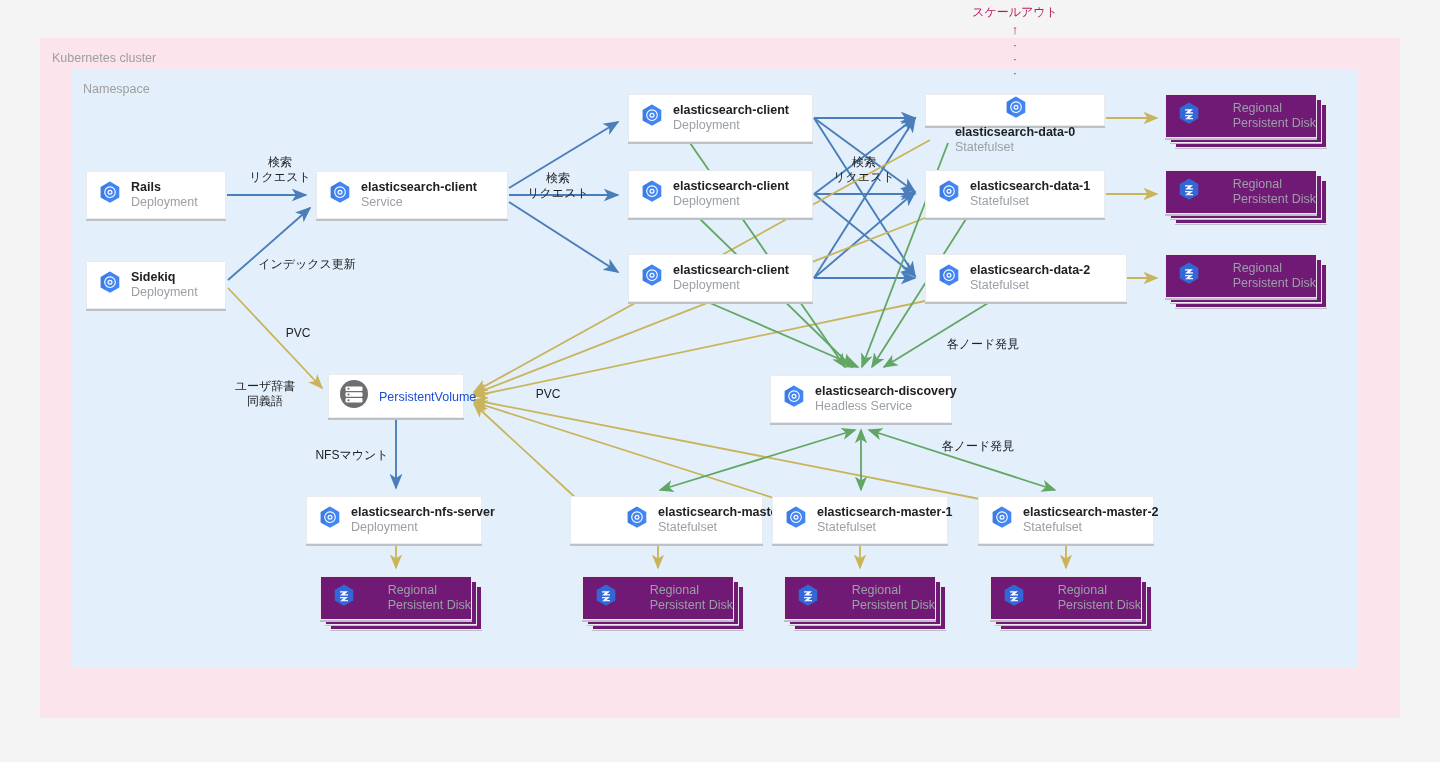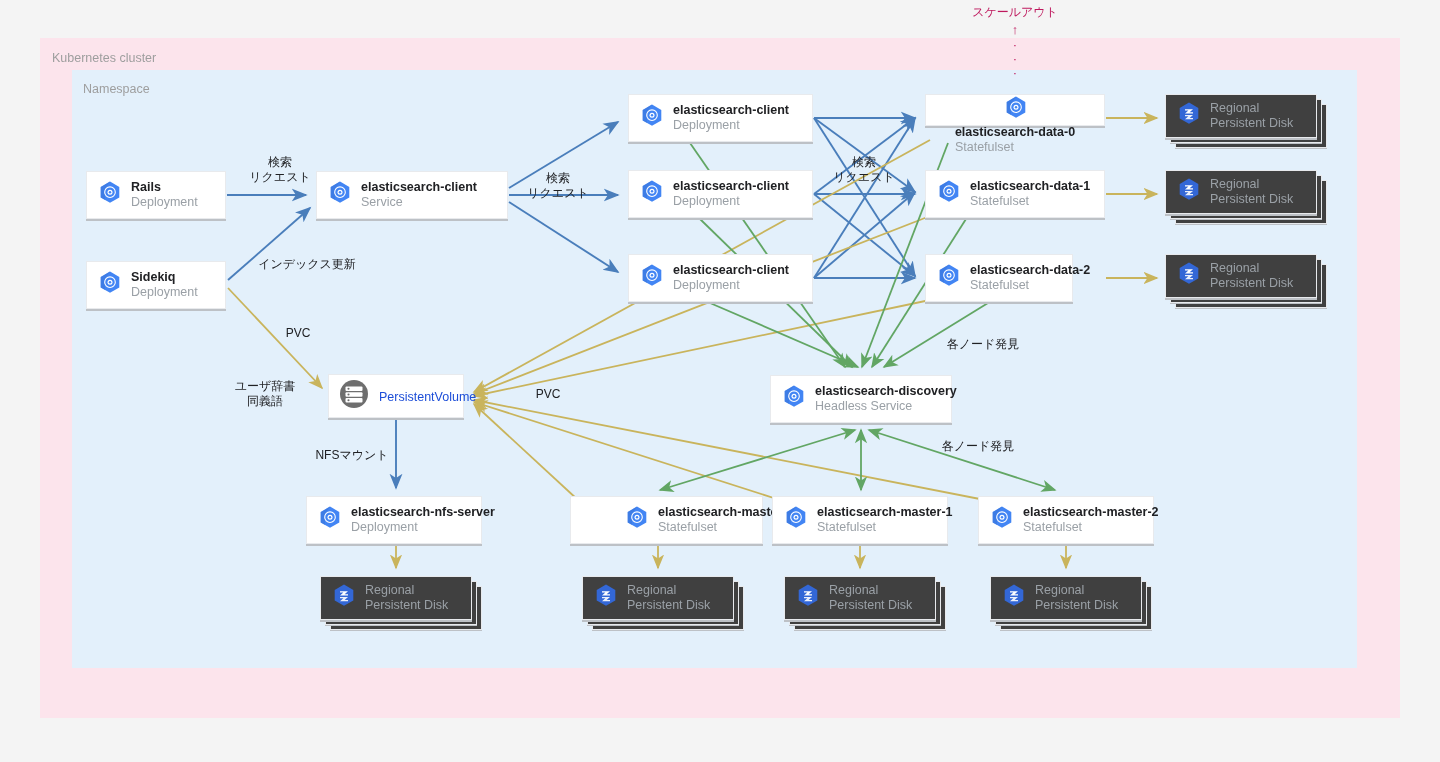--- a/index.html
+++ b/index.html
@@ -53,23 +53,24 @@
   .node .ico{flex:0 0 auto;margin-left:10px;margin-right:8px;display:block;}
   .node .txt{display:flex;flex-direction:column;justify-content:center;line-height:1.18;}
   .node .t1{font-size:12.5px;color:#202124;font-weight:bold;white-space:nowrap;}
   .node .t2{font-size:12.5px;color:#9aa0a6;white-space:nowrap;}
 
   
   .disk{
     position:absolute;z-index:15;
   }
   .disk .layer{
-    position:absolute;background:#404040;border:1px solid #e8eaed;
+    position:absolute;background:#701a75;border:1px solid #e8eaed;
     box-shadow:0 1px 0 0 #bdc1c6;
     box-sizing:border-box;
+    justify-content:space-between;
   }
   .disk .l3{left:10px;top:10px;width:152px;height:44px;}
   .disk .l2{left:5px;top:5px;width:152px;height:44px;}
   .disk .l1{left:0px;top:0px;width:152px;height:44px;display:flex;align-items:center;
             box-shadow:0 2px 0 0 #bdc1c6;}
   .disk .ico{flex:0 0 auto;margin-left:10px;margin-right:8px;}
   .disk .txt{display:flex;flex-direction:column;line-height:1.18;}
   .disk .t1,.disk .t2{font-size:12.5px;color:#9aa0a6;white-space:nowrap;}
 
   
@@ -288,21 +289,21 @@
             <path d="M13 1.6 L3.7 6.9 L3.7 17.5 L8 19.9 L8 9.2 Z" fill="#3b74d8" opacity=".55"></path>
             <circle cx="13" cy="12.2" r="5.3" fill="none" stroke="#ffffff" stroke-width="1.1"></circle>
             <circle cx="13" cy="12.2" r="2.5" fill="#ffffff"></circle>
             <circle cx="13" cy="12.2" r="1.2" fill="#4285f4"></circle>
           </svg></span>
         <span class="txt">
           <span class="t1">elasticsearch-data-1</span>
           <span class="t2">Statefulset</span>
         </span>
       </div>
-      <div class="node" style="left: 925px; top: 254px; width: 148px; height: 48px;">
+      <div class="node" style="left: 925px; top: 254px; width: 202px; height: 48px;">
         <span class="ico"><svg width="26" height="26" viewBox="0 0 26 26">
             <path d="M13 1.6 L22.3 6.9 L22.3 17.5 L13 22.8 L3.7 17.5 L3.7 6.9 Z" fill="#4285f4"></path>
             <path d="M13 1.6 L3.7 6.9 L3.7 17.5 L8 19.9 L8 9.2 Z" fill="#3b74d8" opacity=".55"></path>
             <circle cx="13" cy="12.2" r="5.3" fill="none" stroke="#ffffff" stroke-width="1.1"></circle>
             <circle cx="13" cy="12.2" r="2.5" fill="#ffffff"></circle>
             <circle cx="13" cy="12.2" r="1.2" fill="#4285f4"></circle>
           </svg></span>
         <span class="txt">
           <span class="t1">elasticsearch-data-2</span>
           <span class="t2">Statefulset</span>

